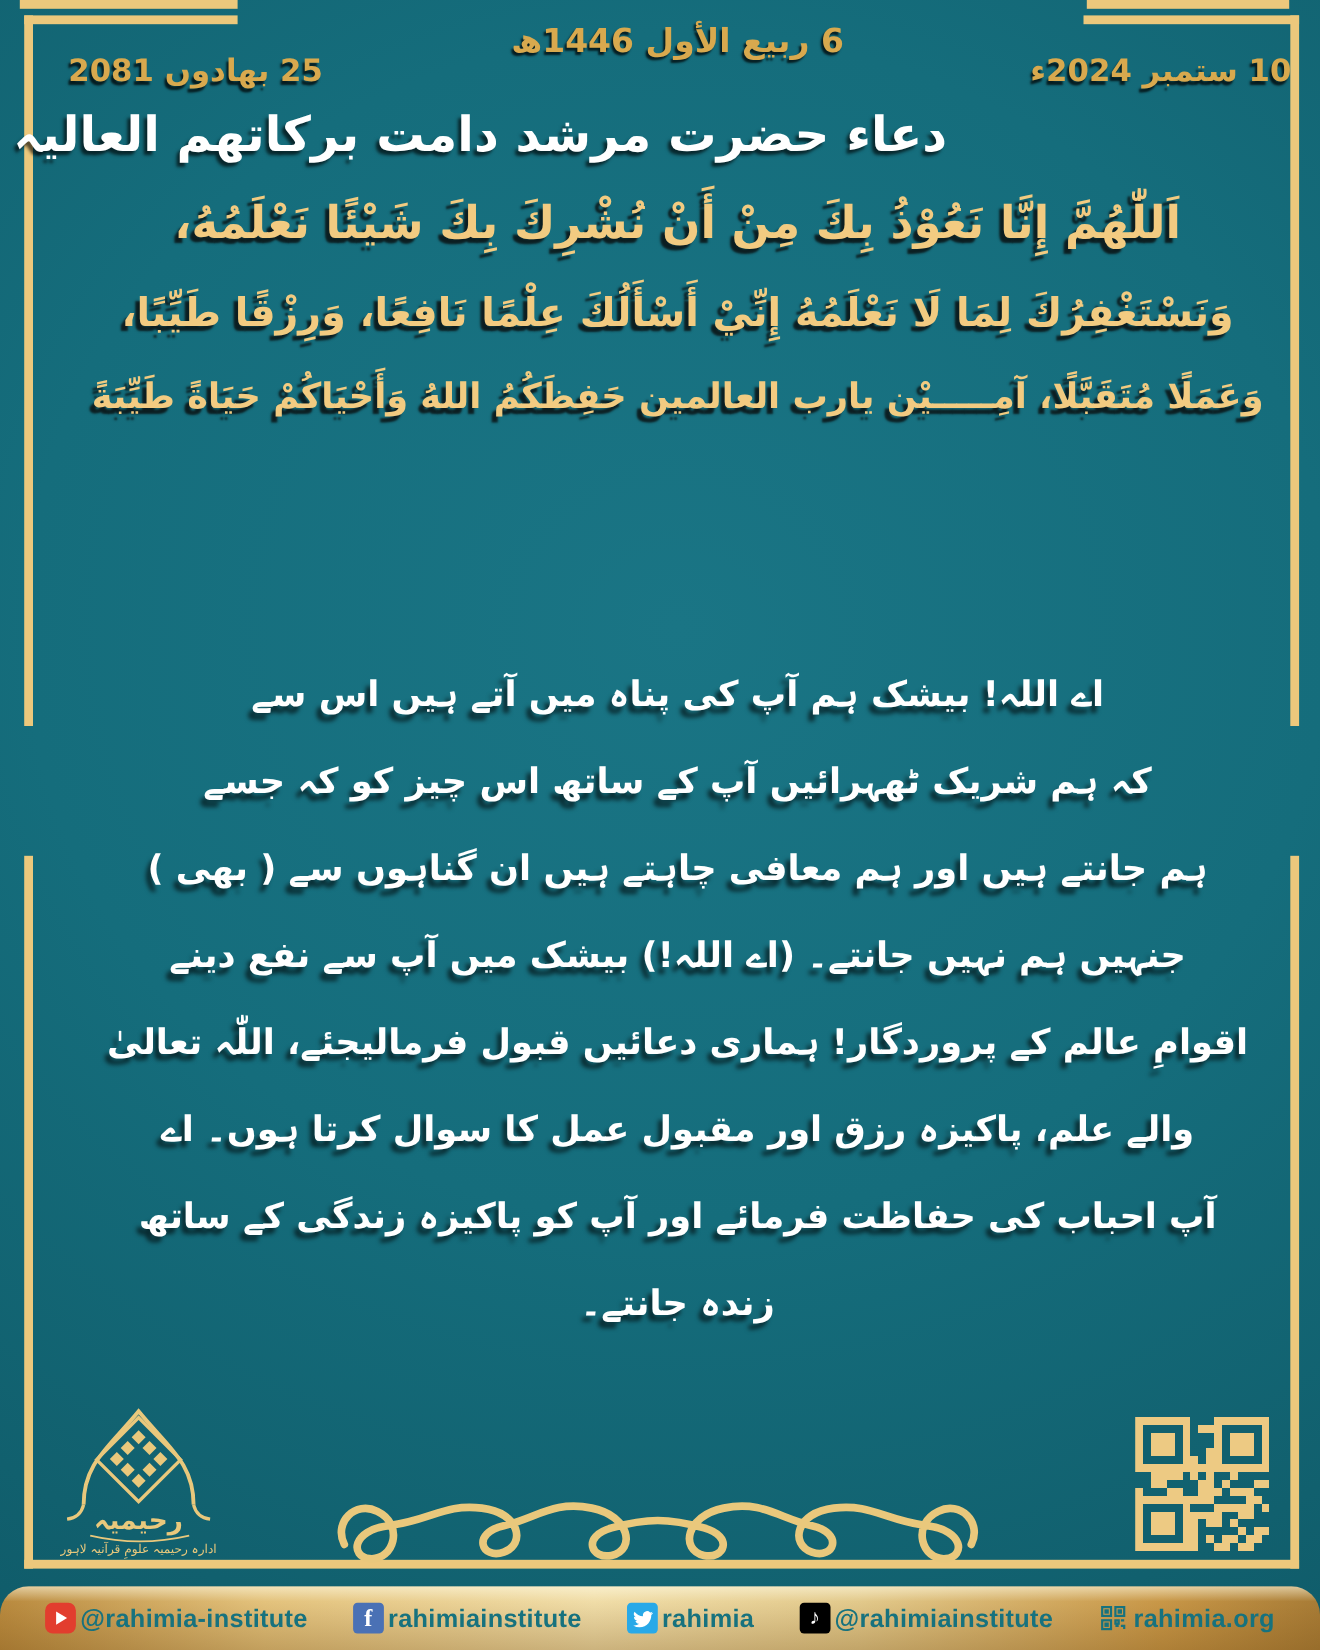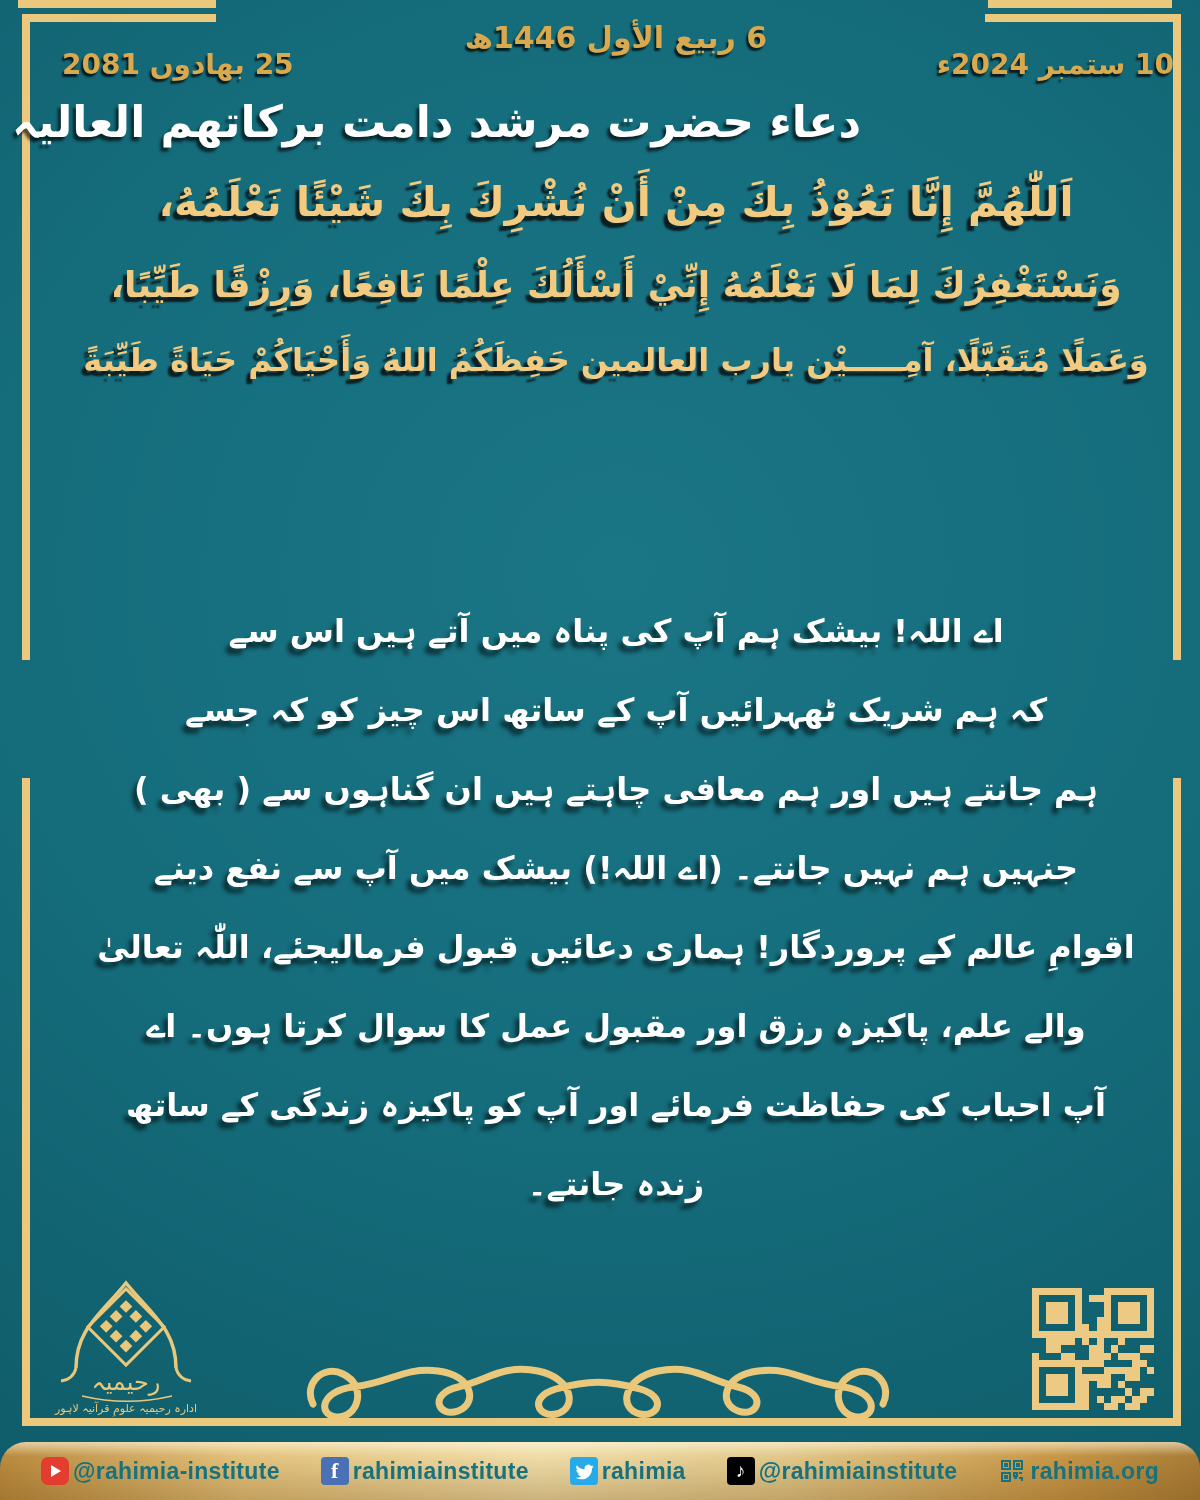--- a/index.html
+++ b/index.html
@@ -116,21 +116,21 @@
           <rect x="-5" y="-19" width="9" height="9"></rect>
           <rect x="9" y="-19" width="9" height="9"></rect>
         <rect x="-19" y="-5" width="9" height="9"></rect>
           <rect x="9" y="-5" width="9" height="9"></rect>
         <rect x="-19" y="9" width="9" height="9"></rect>
           <rect x="-5" y="9" width="9" height="9"></rect>
           <rect x="9" y="9" width="9" height="9"></rect>
       </g>
       <path d="M32,126 C62,133 92,133 122,126" fill="none" stroke="#e9c87c" stroke-width="1.6"></path>
     </svg>
-    <div style="position:absolute;left:0;top:98px;width:152px;text-align:center;color:#e9c87c;font-size:24px;font-weight:normal;" dir="rtl">رحیمیہ</div>
+    <div style="position:absolute;left:0;top:98px;width:152px;text-align:center;color:#e9c87c;font-size:24px;font-weight:bold;" dir="rtl">رحیمیہ</div>
     <div style="position:absolute;left:0;top:132px;width:152px;text-align:center;color:#e9c87c;font-size:11px;" dir="rtl">ادارہ رحیمیہ علومِ قرآنیہ لاہور</div>
   </div>
 
   <svg class="flourish" viewBox="0 0 600 85">
     <path d="M15,52 C5,32 25,12 45,22 C70,34 60,67 38,65 C20,63 22,39 55,35 C95,30 105,15 140,19 C175,23 180,52 160,59 C140,66 130,42 160,35 C190,28 205,12 240,19 C275,26 280,57 258,62 C240,66 230,45 258,37 C290,28 310,28 342,37 C370,45 360,66 342,62 C320,57 325,26 360,19 C395,12 410,28 440,35 C470,42 460,66 440,59 C420,52 425,23 460,19 C495,15 505,30 545,35 C578,39 580,63 562,65 C540,67 530,34 555,22 C575,12 595,32 585,52" fill="none" stroke="#e9c87c" stroke-width="7" stroke-linecap="round"></path>
   </svg>
 
   <div class="qr">
     <svg viewBox="0 0 17 17" width="122" height="122" shape-rendering="crispEdges">
       <g id="qr-g">

